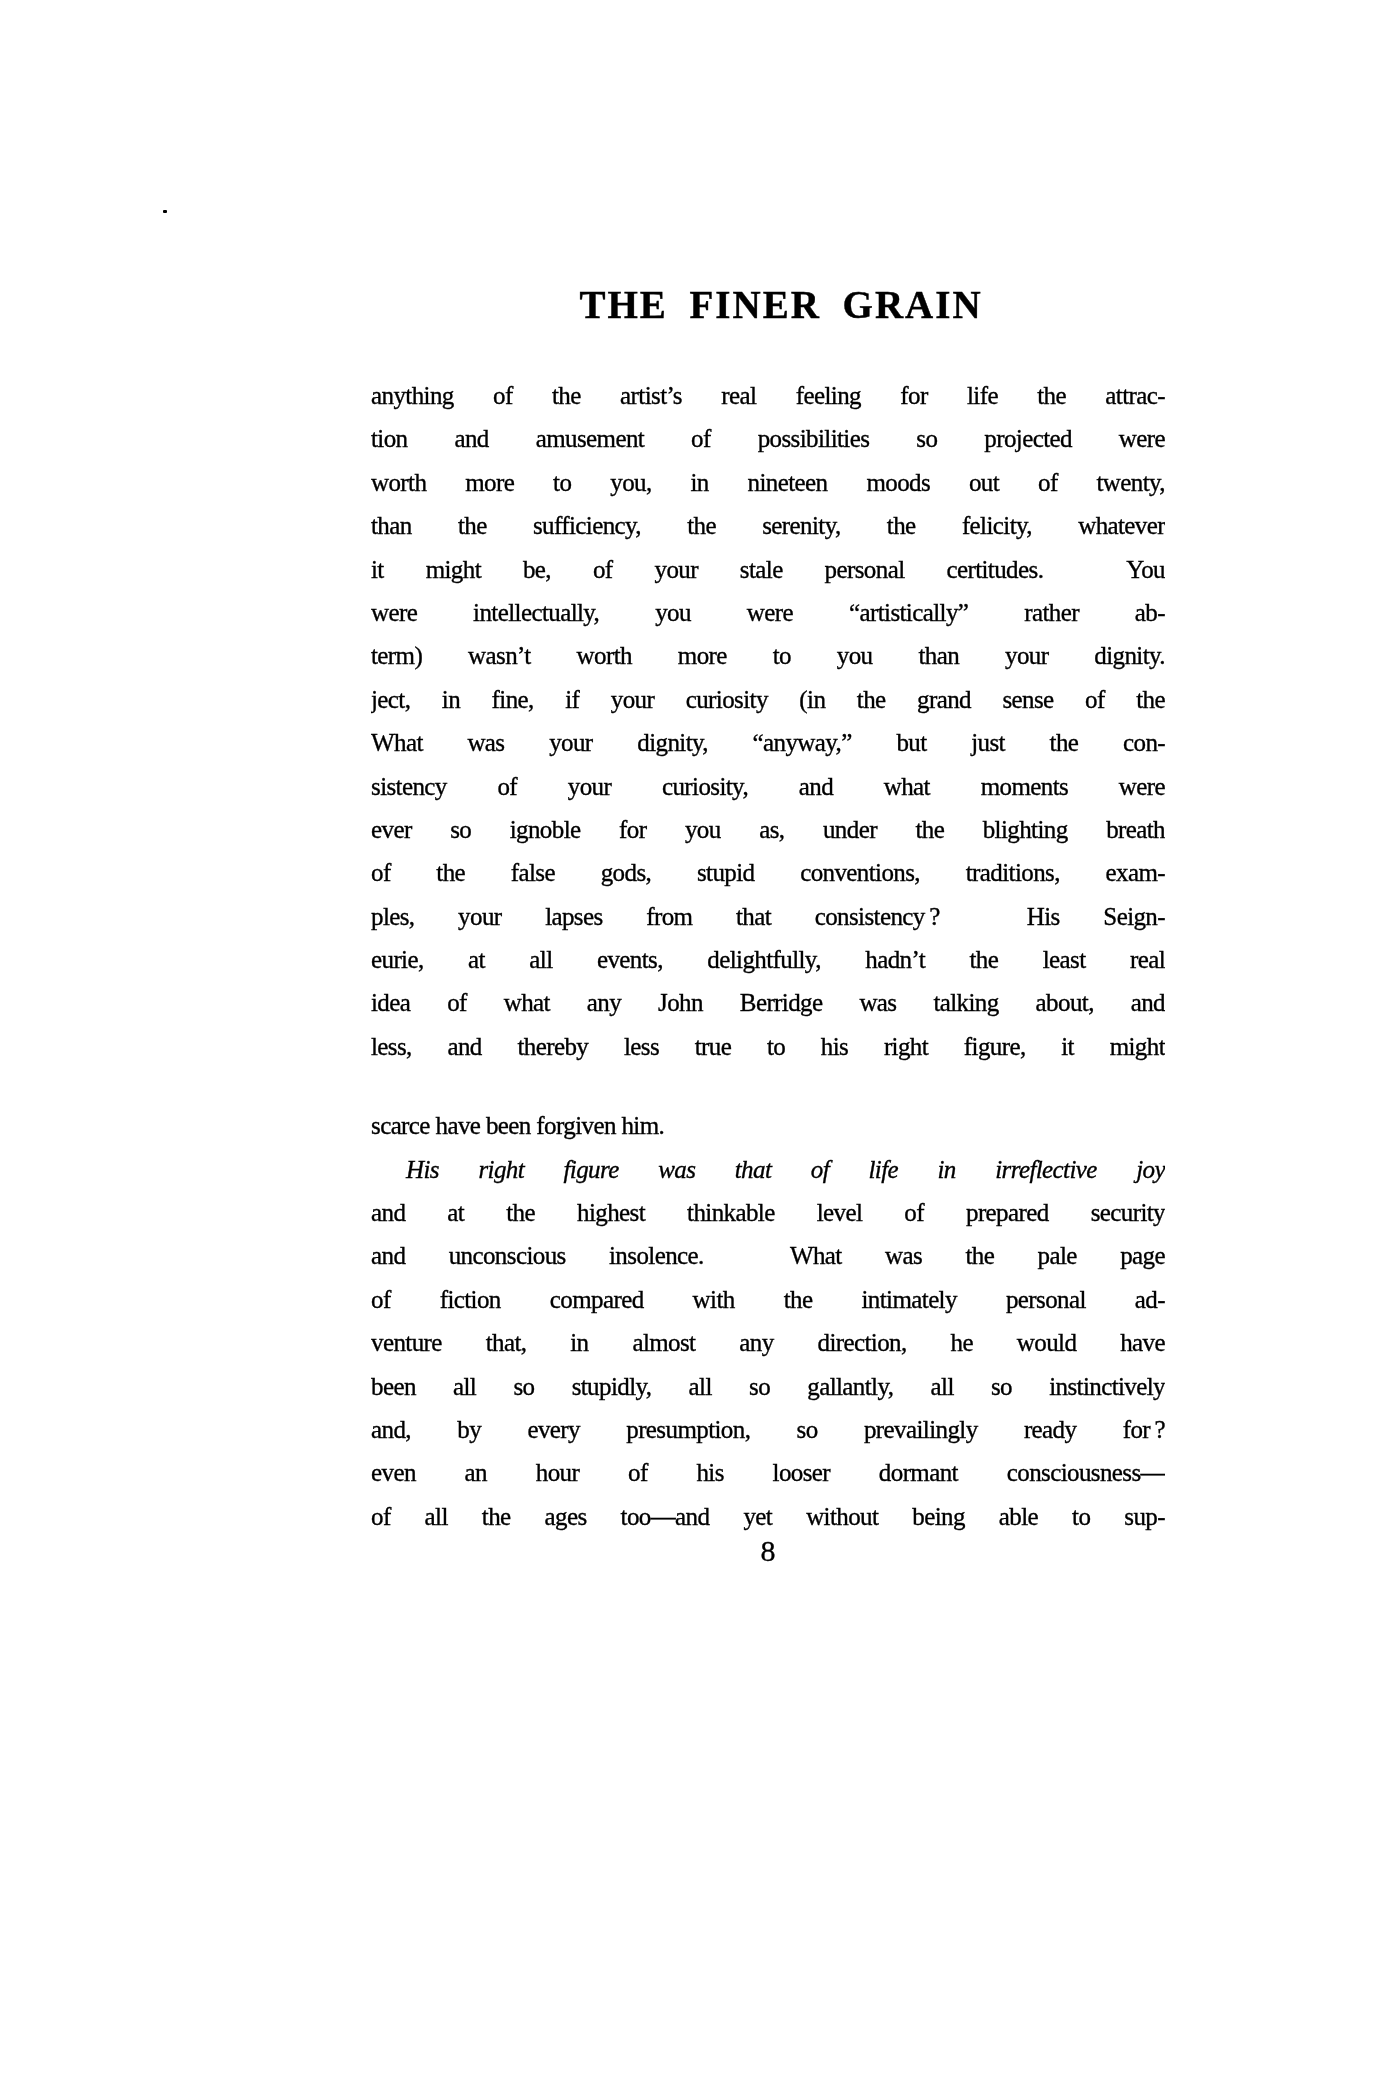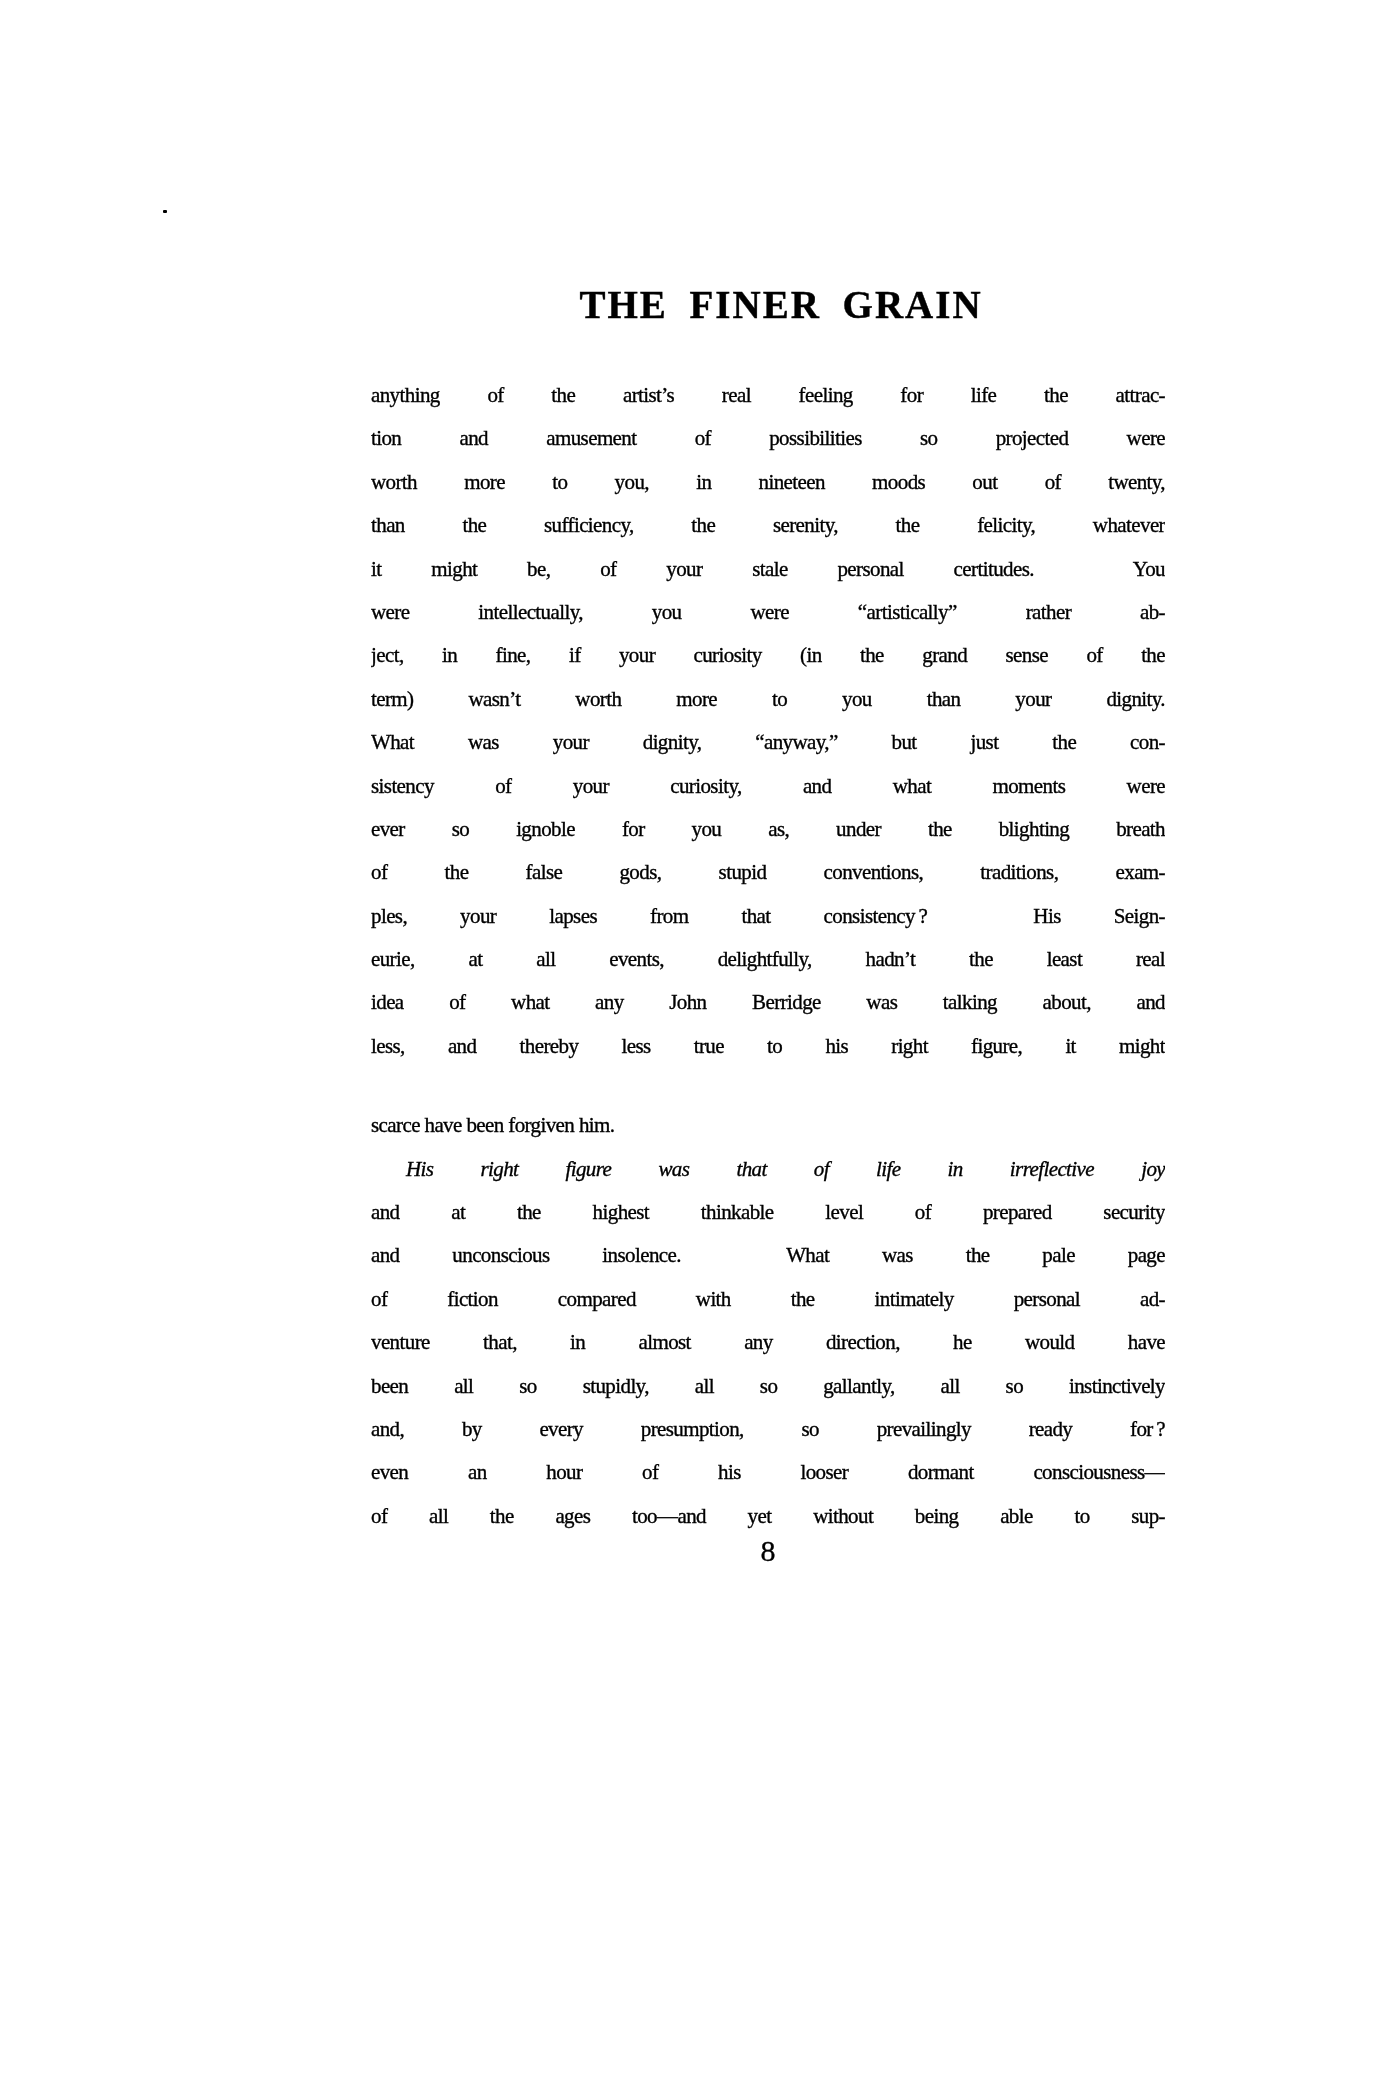--- a/index.html
+++ b/index.html
@@ -31,21 +31,21 @@
     word-spacing: 10px;
     text-align: center;
     position: relative;
     left: 13px;
     -webkit-text-stroke: 0.4px #000;
   }
   .body-text {
     margin-top: 47px;
   }
   .line {
-    font-size: 21px;
+    font-size: 25px;
     line-height: 43.4px;
     height: 43.4px;
     overflow: hidden;
     letter-spacing: -0.6px;
     text-align: justify;
     text-align-last: justify;
     text-justify: inter-word;
     -webkit-text-stroke: 0.35px #000;
   }
   .line.endline {
@@ -82,22 +82,22 @@
   <div class="speck"></div>
   <div id="column">
     <div class="title">THE FINER GRAIN</div>
     <div class="body-text">
         <div class="line"><span>anything of the artist’s real feeling for life the attrac-</span></div>
         <div class="line"><span>tion and amusement of possibilities so projected were</span></div>
         <div class="line"><span>worth more to you, in nineteen moods out of twenty,</span></div>
         <div class="line"><span>than the sufficiency, the serenity, the felicity, whatever</span></div>
         <div class="line"><span>it might be, of your stale personal certitudes.&nbsp; You</span></div>
         <div class="line"><span>were intellectually, you were “artistically” rather ab-</span></div>
+        <div class="line"><span>term) wasn’t worth more to you than your dignity.</span></div>
         <div class="line"><span>ject, in fine, if your curiosity (in the grand sense of the</span></div>
-        <div class="line"><span>term) wasn’t worth more to you than your dignity.</span></div>
         <div class="line"><span>What </span><span class="it">was</span><span> your dignity, “anyway,” but just the con-</span></div>
         <div class="line"><span>sistency of your curiosity, and what moments were</span></div>
         <div class="line"><span>ever so ignoble for you as, under the blighting breath</span></div>
         <div class="line"><span>of the false gods, stupid conventions, traditions, exam-</span></div>
         <div class="line"><span>ples, your lapses from that consistency ?&nbsp; His </span><span class="it">Seign-</span></div>
         <div class="line"><span class="it">eurie</span><span>, at all events, delightfully, hadn’t the least real</span></div>
         <div class="line"><span>idea of what any John Berridge was talking about, and</span></div>
         <div class="line"><span>less, and thereby less true to his right figure, it might</span></div>
         <div class="line endline"><span>scarce have been forgiven him.</span></div>
         <div class="line indent"><span>His right figure was that of life in irreflective joy</span></div>

